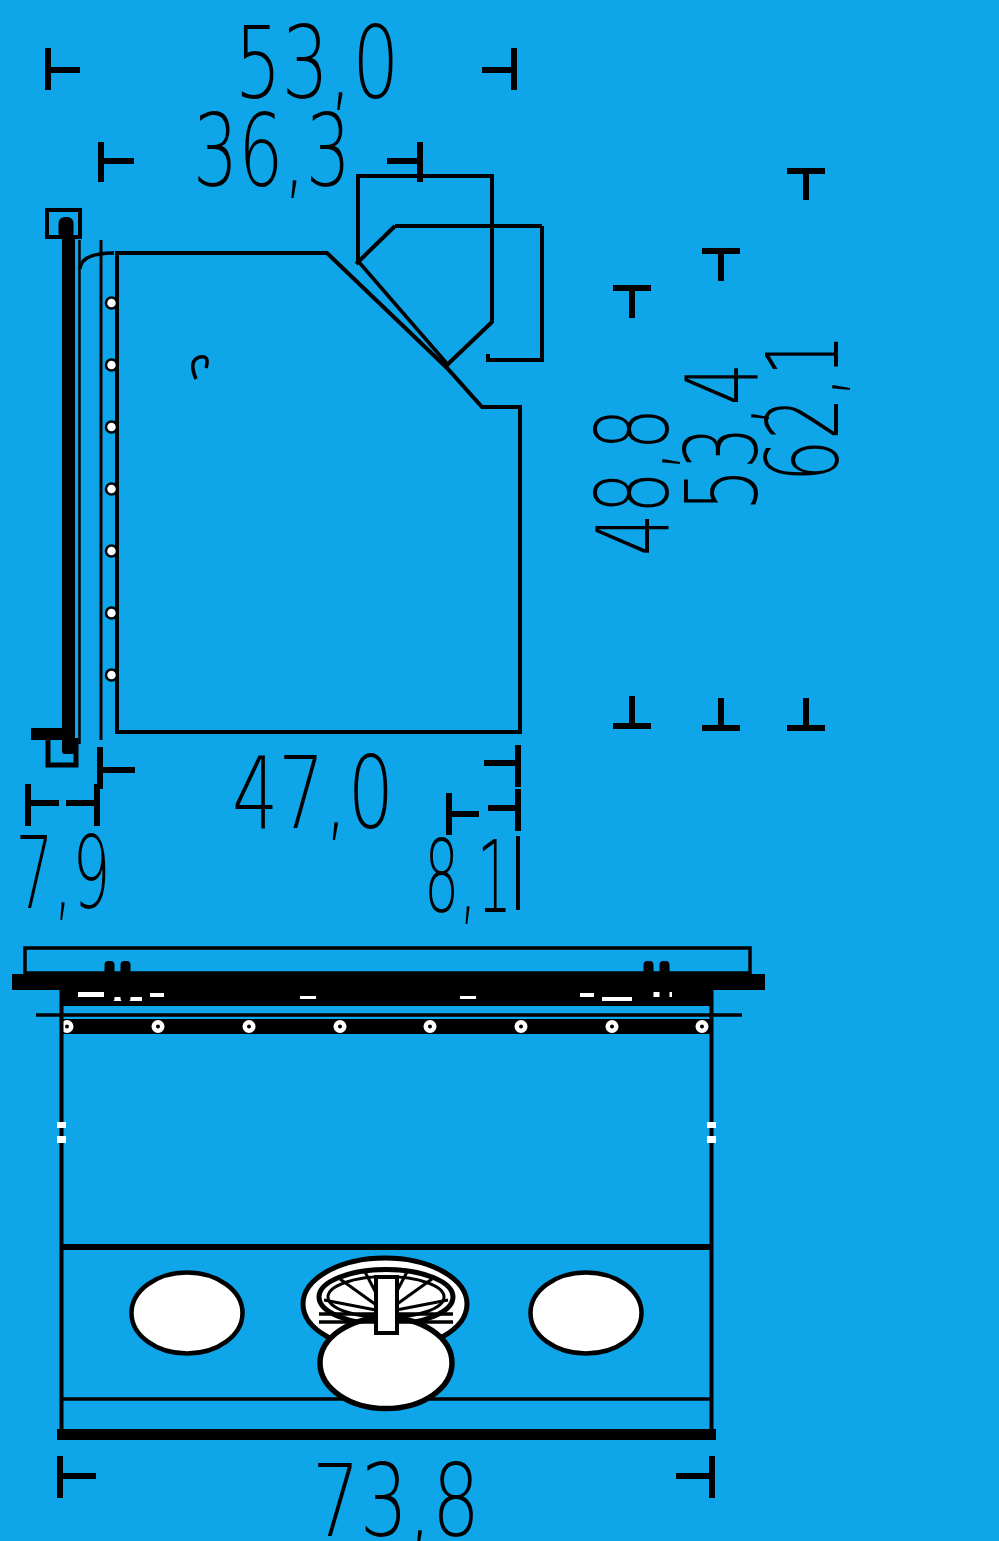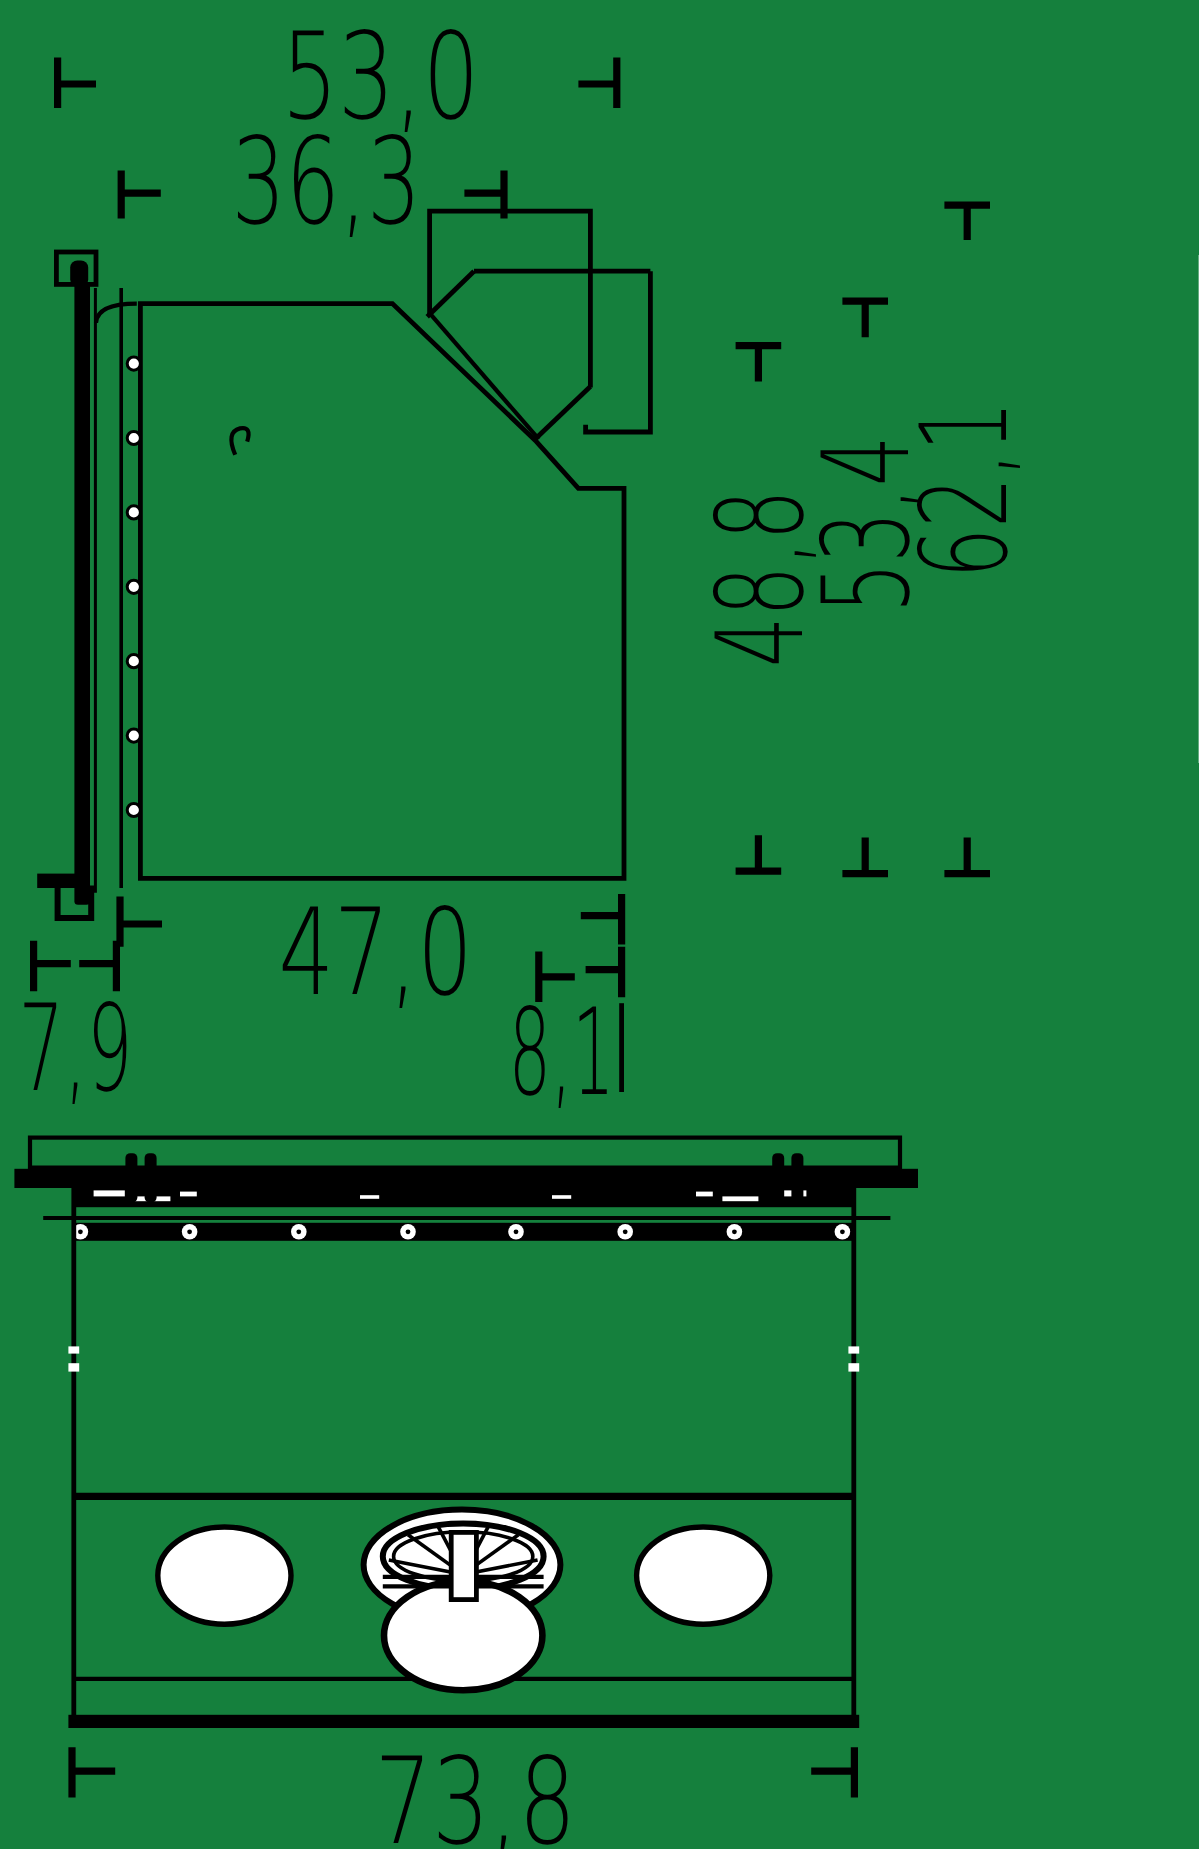--- a/index.html
+++ b/index.html
@@ -1,16 +1,16 @@
 <!DOCTYPE html>
 <html><head>
 <meta charset="utf-8">
 <style>
   html,body{margin:0;padding:0;background:#ffffff;}
-  .stage{position:relative;width:999px;height:1541px;background:#15803d;overflow:hidden;}
+  .stage{position:relative;width:999px;height:1541px;background:#0ea5e9;overflow:hidden;}
   svg{display:block;}
   .ln{stroke:#000;fill:none;stroke-linecap:butt;stroke-linejoin:miter;}
   .w2{stroke-width:2.5;}
   .w3{stroke-width:3;}
   .w35{stroke-width:3.5;}
   .w4{stroke-width:4;}
   .w5{stroke-width:5;}
   .w55{stroke-width:5.5;}
   .tick{stroke:#000;stroke-width:6;fill:none;}
   .blk{fill:#000;stroke:none;}

